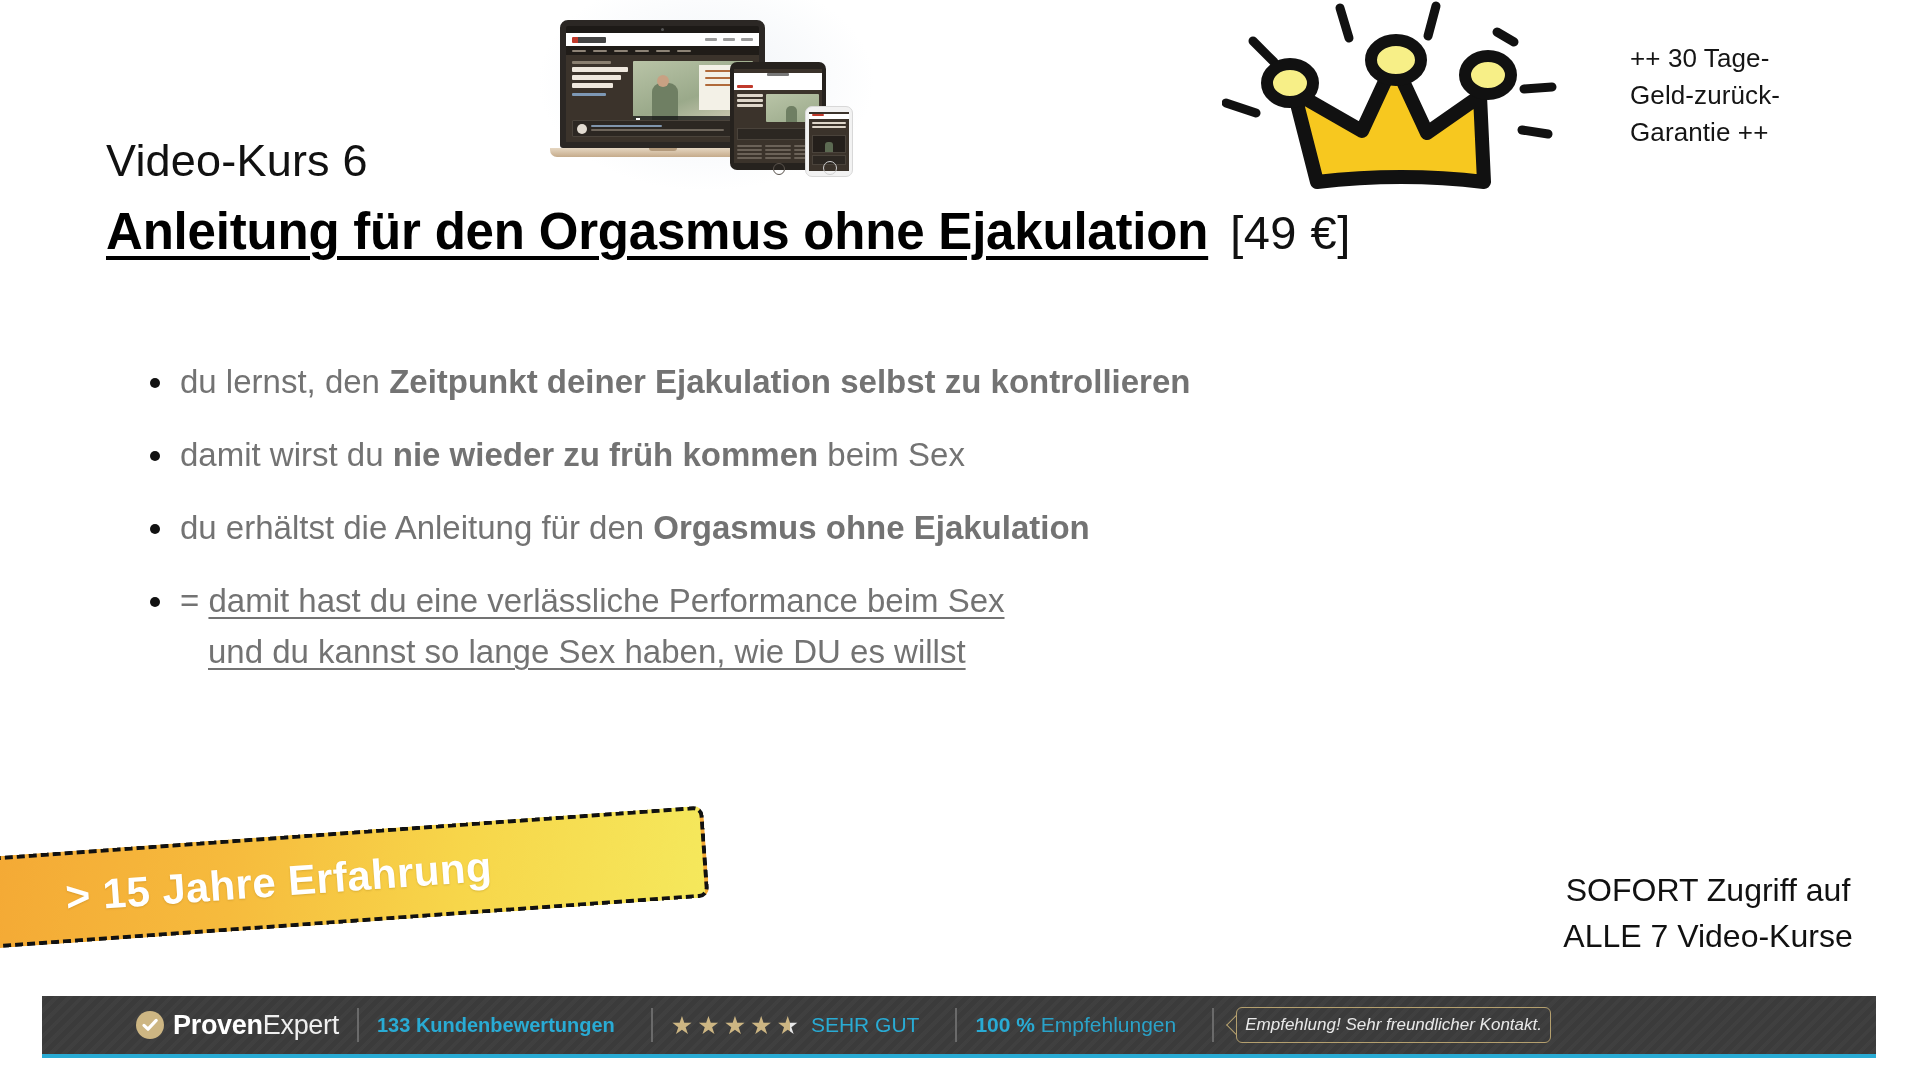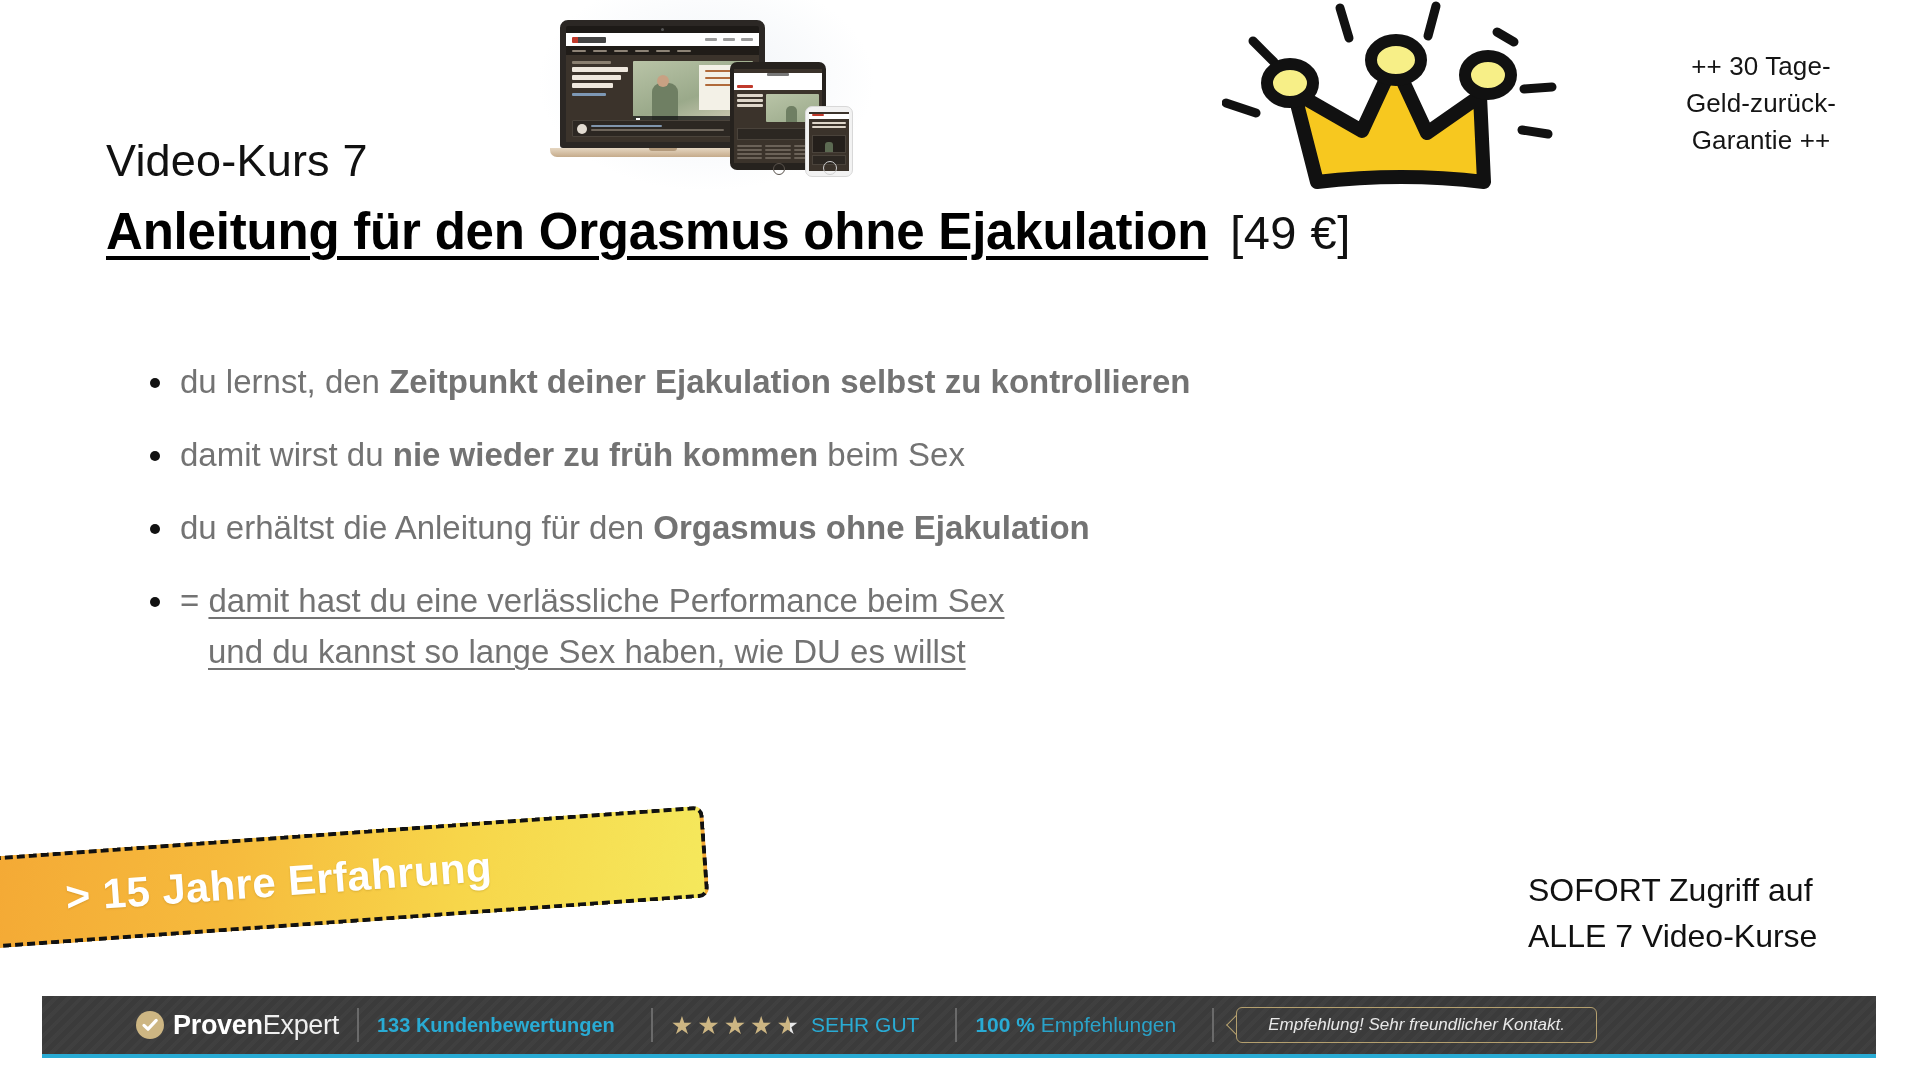--- a/index.html
+++ b/index.html
@@ -87,22 +87,22 @@
   .mk-phone .pv:after{content:"";position:absolute;left:38%;bottom:0;width:8px;height:10px;background:#5c6a52;border-radius:3px 3px 0 0;}
   .mk-phone .pr{height:8px;background:#2c2722;border:1px solid #4a433b;margin:2px 3px;}
   .mk-phone .hm{position:absolute;left:50%;bottom:1px;margin-left:-6px;width:12px;height:12px;border:1px solid #cfcfcf;border-radius:50%;}
   .mockup-glow{position:absolute;left:-24px;top:-10px;width:340px;height:200px;background:radial-gradient(ellipse at 50% 45%, rgba(225,232,240,.55), rgba(255,255,255,0) 70%);pointer-events:none;}
 
   
   .crown{position:absolute;left:1222px;top:0px;width:360px;height:195px;}
 
   
   .guarantee{
-    position:absolute;left:1630px;top:48px;width:262px;
-    text-align:center;font-size:26px;line-height:1.42;
+    position:absolute;left:1630px;top:40px;width:262px;
+    font-size:26px;line-height:1.42;
     font-weight:300;color:#151515;letter-spacing:.1px;
   }
 
   
   .kicker{
     position:absolute;left:106px;top:135px;
     font-size:45px;font-weight:300;color:#111;letter-spacing:.2px;
   }
   .headline-row{
     position:absolute;left:106px;top:202px;
@@ -145,21 +145,21 @@
   .exp-text{
     position:absolute;inset:0;display:flex;align-items:center;
     padding-left:80px;box-sizing:border-box;
     color:#fff;font-size:42px;font-weight:700;letter-spacing:.4px;
     text-shadow:0 1px 2px rgba(120,80,0,.22);
   }
 
   
   .sofort{
     position:absolute;left:1528px;top:867px;width:360px;
-    font-size:32px;line-height:1.45;font-weight:300;color:#111;
+    font-size:32px;line-height:1.45;font-weight:300;color:#111;text-align:center;
   }
   .sofort span{display:block;}
 
   
   .pe-wrap{position:absolute;left:42px;top:996px;width:1834px;height:62px;}
   .pe-bar{
     position:absolute;inset:0;
     background:
       repeating-linear-gradient(135deg, rgba(255,255,255,.022) 0 4px, rgba(0,0,0,0) 4px 9px),
       #3b3b3b;
@@ -184,21 +184,21 @@
   .pe-stars .st.half{
     background:linear-gradient(90deg,#cdb683 0 60%, #e9e9e9 60% 100%);
     -webkit-background-clip:text;background-clip:text;color:transparent;
   }
   .pe-rating{font-size:21px;font-weight:400;color:#29abd4;margin-left:12px;}
   .pe-pct{font-size:21px;color:#29abd4;}
   .pe-pct b{font-weight:700;}
   .pe-pct i{font-style:normal;font-weight:400;opacity:.92;}
   .pe-quote{
     position:relative;border:1px solid #b49f6e;border-radius:6px;
-    padding:7px 31px;font-size:17px;font-style:italic;color:#e9e9e9;
+    padding:7px 8px;font-size:17px;font-style:italic;color:#e9e9e9;
     white-space:nowrap;
   }
   .pe-quote:before{
     content:"";position:absolute;left:-8px;top:50%;margin-top:-7px;
     width:13px;height:13px;background:transparent;
     border-left:1px solid #b49f6e;border-bottom:1px solid #b49f6e;
     transform:rotate(45deg);
   }
   .pe-more{display:flex;align-items:center;gap:9px;font-size:21px;font-weight:700;color:#29abd4;}
   .pe-info{
@@ -338,21 +338,21 @@
       <ellipse cx="266" cy="75" rx="23" ry="19" fill="#f7ef87" stroke="#111111" stroke-width="12"></ellipse>
     </svg>
   </div>
 
   <div class="guarantee">
     <div>++ 30 Tage-</div>
     <div>Geld-zurück-</div>
     <div>Garantie ++</div>
   </div>
 
-  <div class="kicker">Video-Kurs 7</div>
+  <div class="kicker">Video-Kurs 6</div>
 
   <div class="headline-row">
     <span class="headline">Anleitung für den Orgasmus ohne Ejakulation</span>
     <span class="price">[49 €]</span>
   </div>
 
   <ul class="bullets" id="bullet-list">
       <li><span>du lernst, den </span><b>Zeitpunkt deiner Ejakulation selbst zu kontrollieren</b></li>
       <li><span>damit wirst du </span><b>nie wieder zu früh kommen</b><span> beim Sex</span></li>
       <li><span>du erhältst die Anleitung für den </span><b>Orgasmus ohne Ejakulation</b></li>

